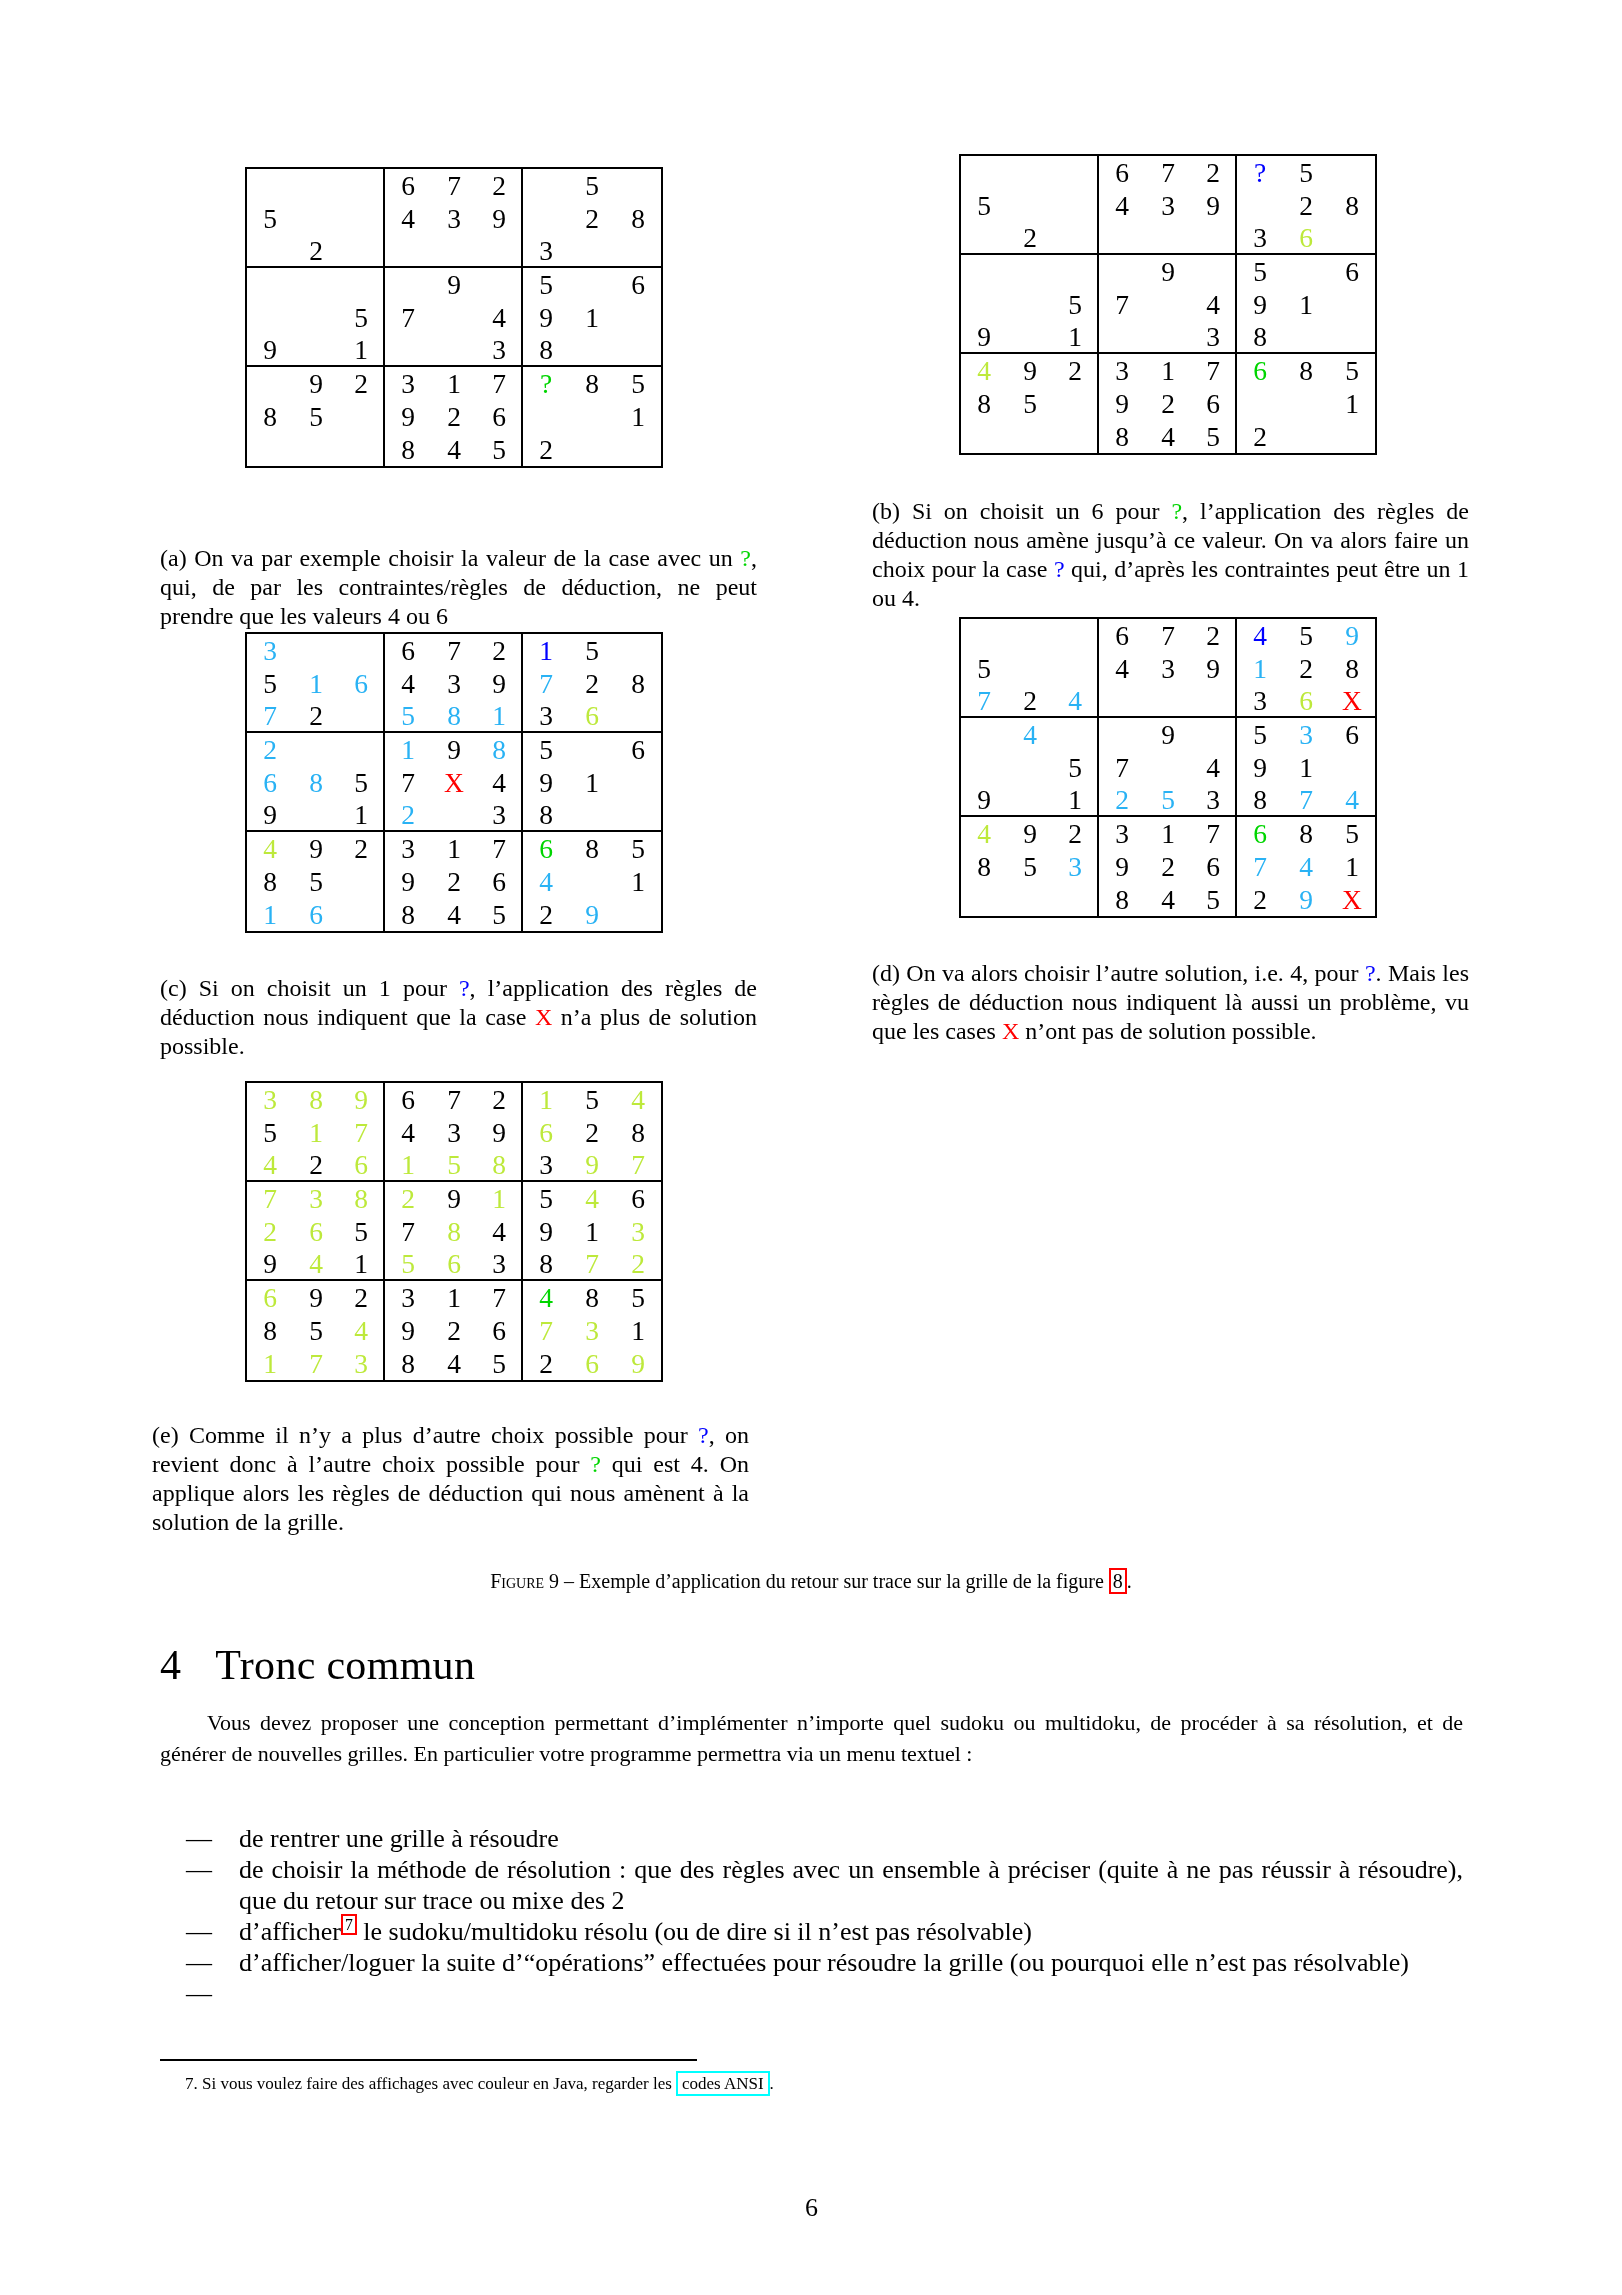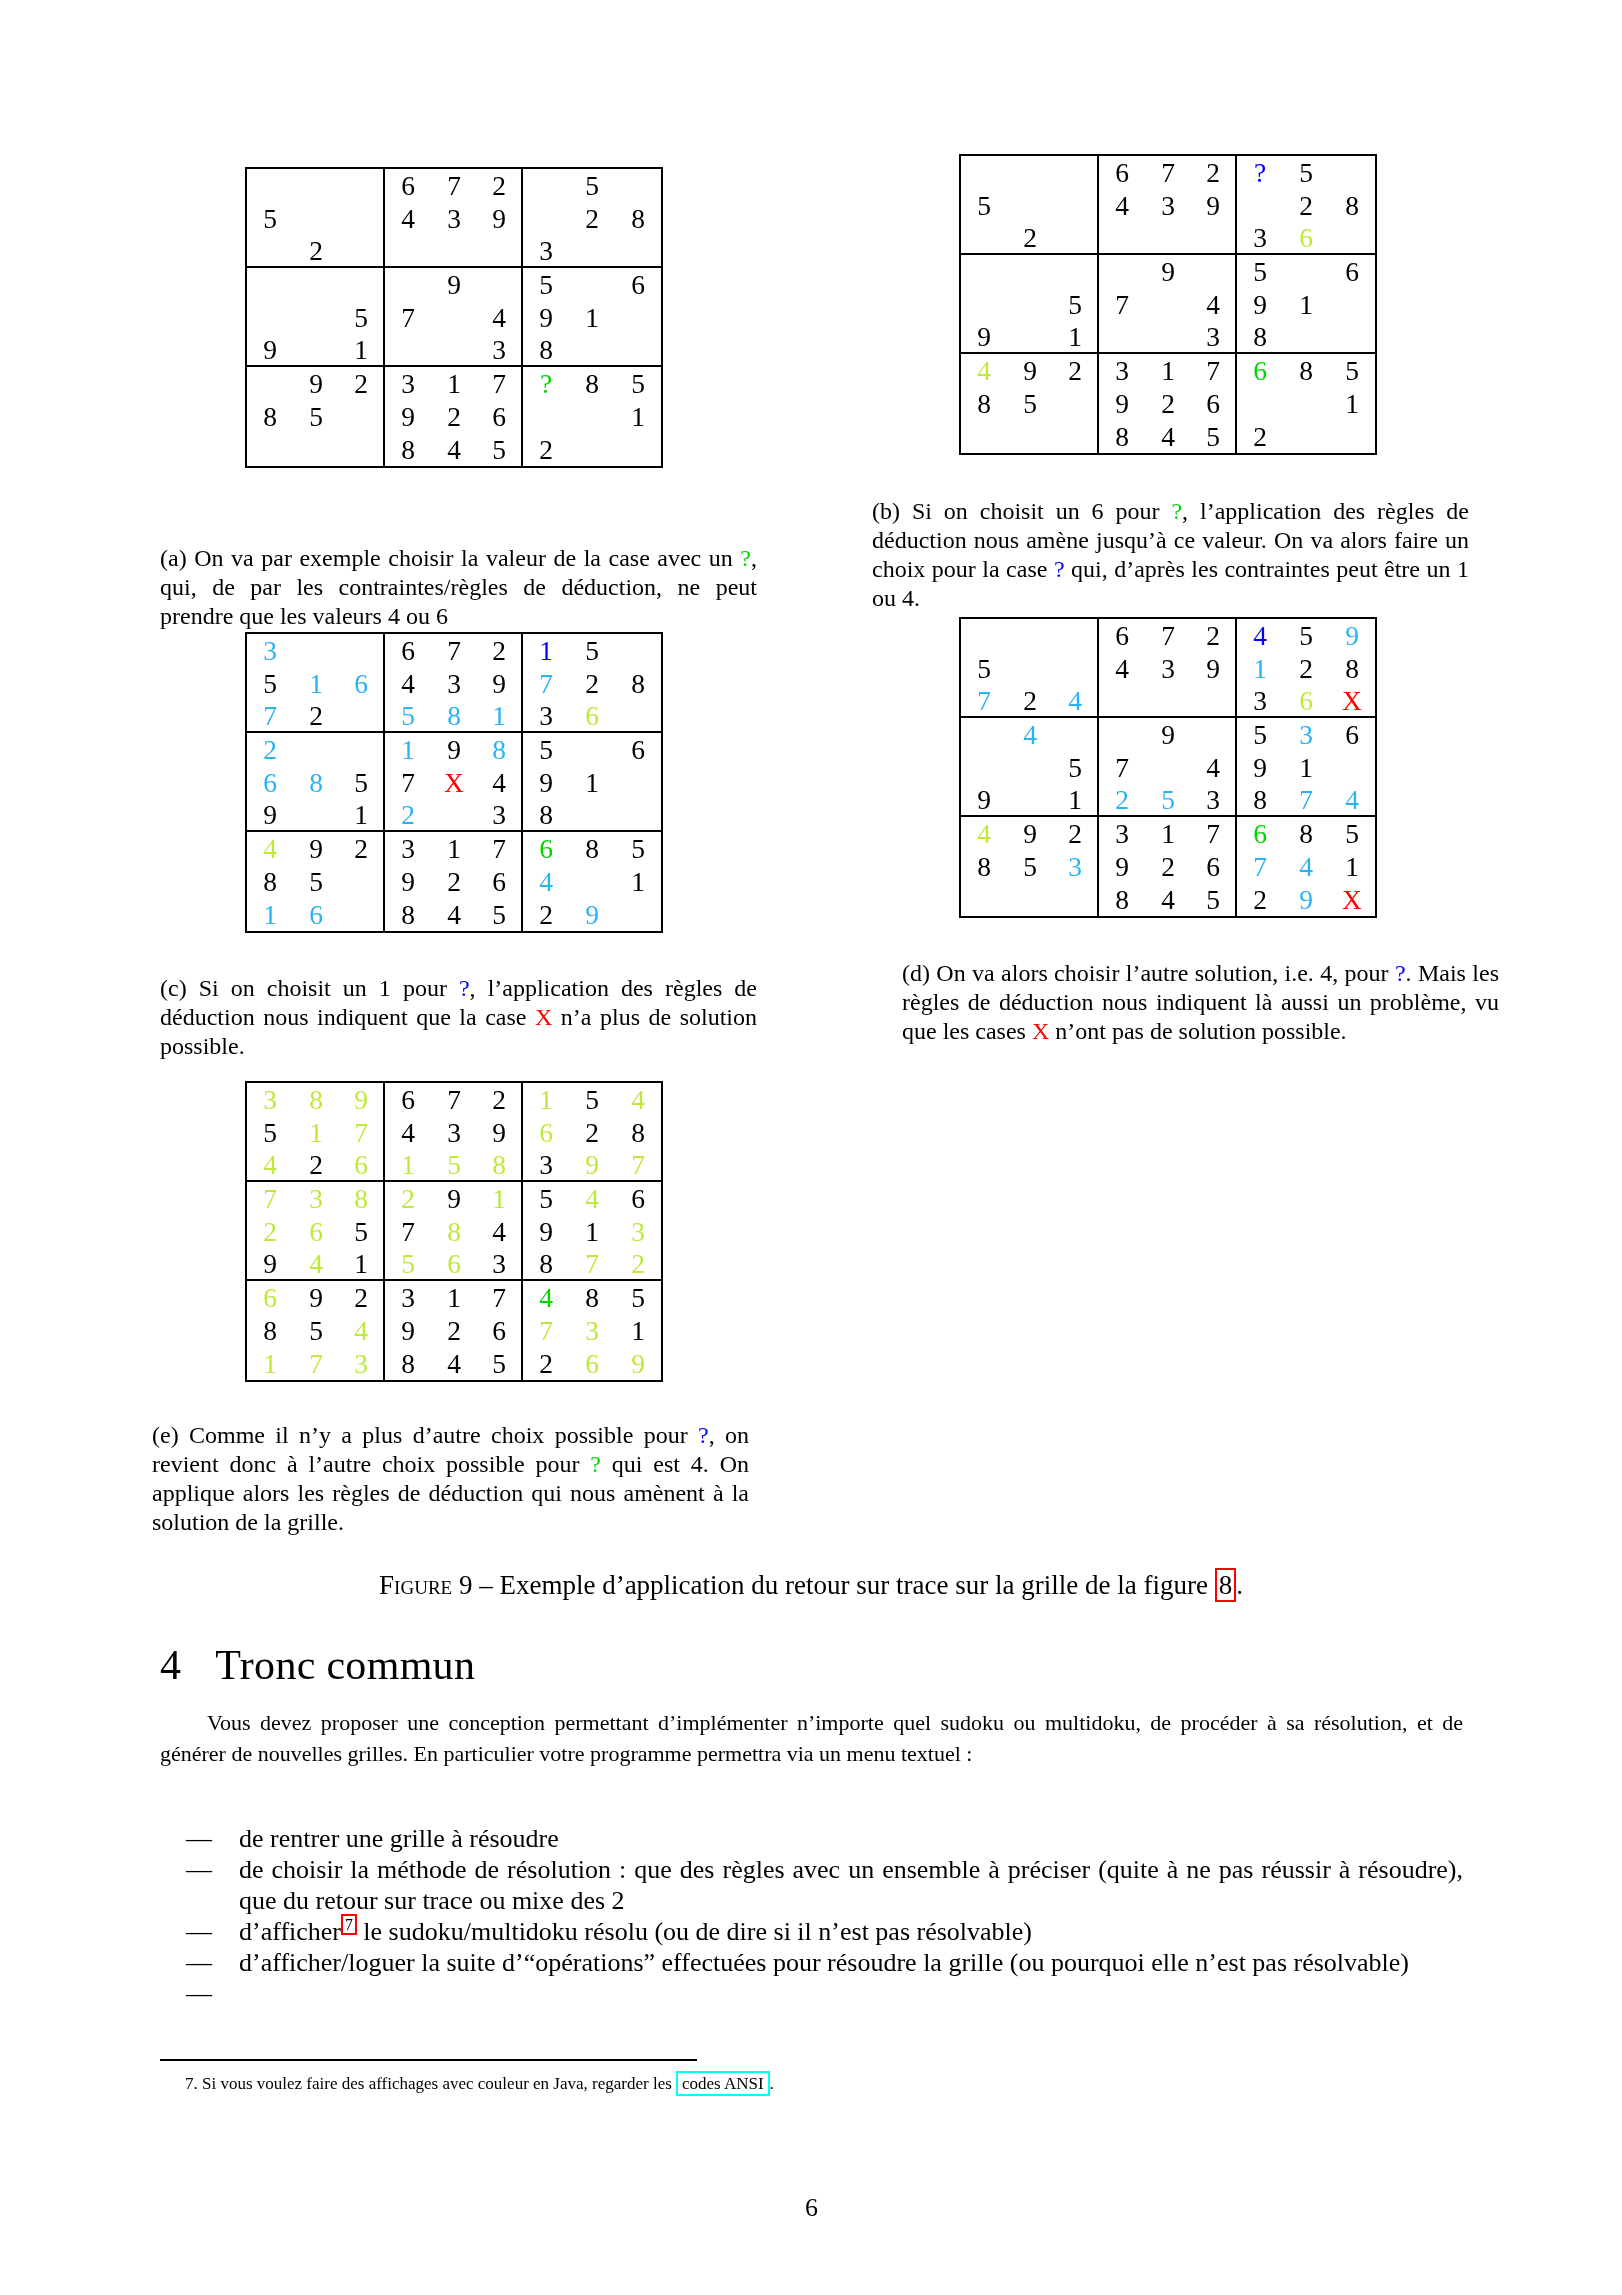--- a/index.html
+++ b/index.html
@@ -28,21 +28,21 @@
   .c-y{color:var(--greenyellow);}
   .c-r{color:var(--red);}
   .box-red{border:2px solid var(--red);padding:0 2px;}
   .box-cyan{border:2.6px solid var(--cyanlink);padding:0.7px 3.9px;}
   
   .caption{
     position:absolute;font-size:24px;line-height:29px;text-align:justify;
   }
   .figcap{
     position:absolute;left:160px;top:1570px;width:1302px;
-    font-size:27px;text-align:center;
+    font-size:20px;text-align:center;
   }
   .sc{font-variant:small-caps;}
   .section-heading{
     position:absolute;left:160px;top:1641px;margin:0;
     font-size:42px;font-weight:normal;letter-spacing:0.3px;
   }
   .sec-num{margin-right:34px;}
   .body-par{
     position:absolute;left:160px;top:1707px;width:1303px;margin:0;
     font-size:22px;line-height:31px;text-align:justify;text-indent:47px;
@@ -394,21 +394,21 @@
       <div class="cell br"></div>
       <div class="cell">8</div>
       <div class="cell">4</div>
       <div class="cell br">5</div>
       <div class="cell">2</div>
       <div class="cell c-c">9</div>
       <div class="cell c-r">X</div>
     </div>
 
   <div class="caption" style="left:160px;top:974px;width:597px"><span>(c) Si on choisit un 1 pour </span><span class="c-b">?</span><span>, l’application des règles de déduction nous indiquent que la case </span><span class="c-r">X</span><span> n’a plus de solution possible.</span></div>
-  <div class="caption" style="left:902px;top:959px;width:597px"><span>(d) On va alors choisir l’autre solution, i.e. 4, pour </span><span class="c-b">?</span><span>. Mais les règles de déduction nous indiquent là aussi un problème, vu que les cases </span><span class="c-r">X</span><span> n’ont pas de solution possible.</span></div>
+  <div class="caption" style="left:872px;top:959px;width:597px"><span>(d) On va alors choisir l’autre solution, i.e. 4, pour </span><span class="c-b">?</span><span>. Mais les règles de déduction nous indiquent là aussi un problème, vu que les cases </span><span class="c-r">X</span><span> n’ont pas de solution possible.</span></div>
 
   <div class="sudoku" style="left:245px;top:1081px">
       <div class="cell c-y">3</div>
       <div class="cell c-y">8</div>
       <div class="cell br c-y">9</div>
       <div class="cell">6</div>
       <div class="cell">7</div>
       <div class="cell br">2</div>
       <div class="cell c-y">1</div>
       <div class="cell">5</div>

